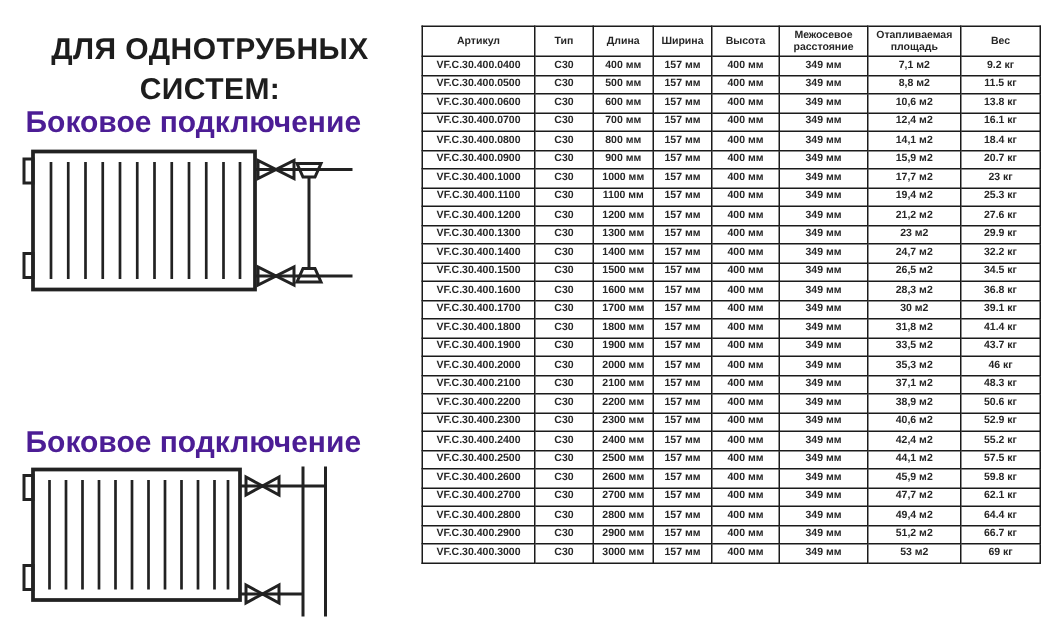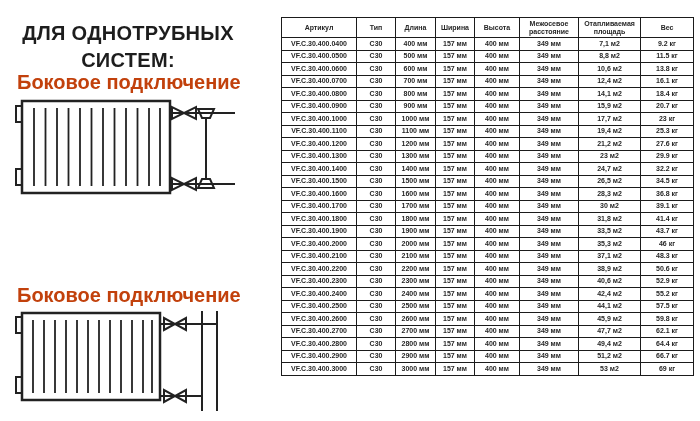--- a/index.html
+++ b/index.html
@@ -9,32 +9,32 @@
     background:#ffffff;
     font-family:"Liberation Sans", sans-serif;
     color:#1b1b1b;
     overflow:hidden;
   }
 
   
   .left-panel { position:absolute; left:0; top:0; width:262px; height:421px; }
 
   .sec-title {
-    position:absolute; left:4px; width:248px;
+    position:absolute; left:16px; width:248px;
     text-align:center;
     font-weight:800; font-size:20px; line-height:27px;
     letter-spacing:.3px; color:#1d1d1d;
   }
   .sec-title.t1 { top:20px; }
   .sec-title.t2 { top:228px; }
 
   .sec-sub {
     position:absolute; left:17px; width:240px;
     font-weight:800; font-size:20px; line-height:22px;
-    color:#c2410c; white-space:nowrap;
+    color:#4c1d95; white-space:nowrap;
   }
   .sec-sub.s1 { top:71px; }
   .sec-sub.s2 { top:284px; }
 
   .diag { position:absolute; left:0; }
   .diag.d1 { top:97px; }
   .diag.d2 { top:305px; }
 
   
   .spec-table {

